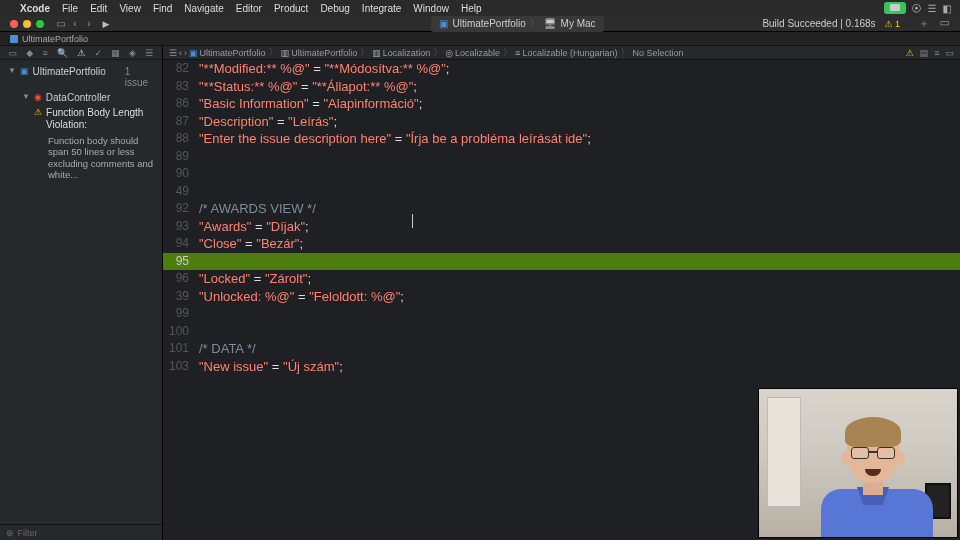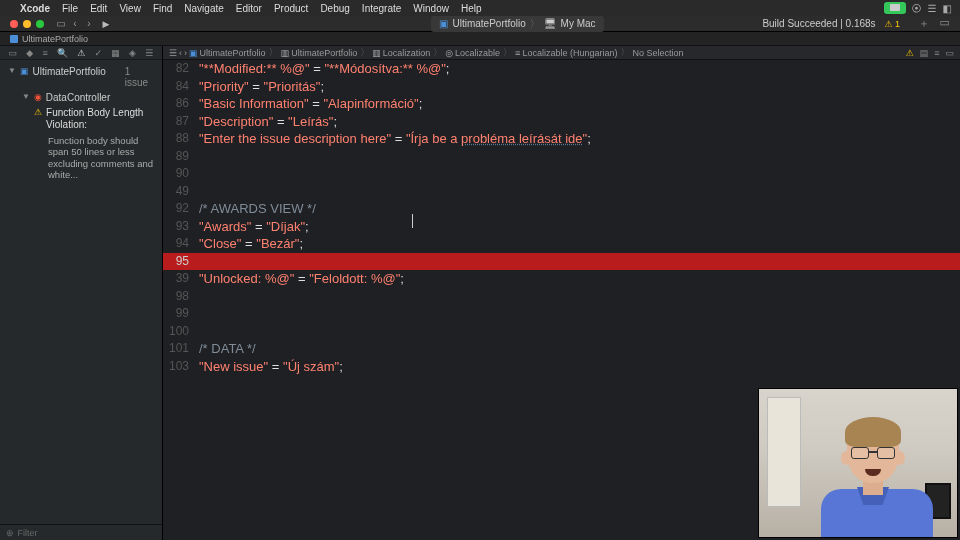--- a/index.html
+++ b/index.html
@@ -38,28 +38,28 @@
 .sidebar .violation-body { color: #aaa; font-size: 9.5px; line-height: 1.2; }
 .sidebar .filter { height: 16px; border-top: 1px solid #111; display: flex; align-items: center; padding: 0 6px; color: #666; font-size: 9px; gap: 4px; }
 .editor { flex: 1; display: flex; flex-direction: column; background: #1f2023; position: relative; }
 .jumpbar { height: 14px; background: #26282b; border-bottom: 1px solid #111; display: flex; align-items: center; font-size: 9px; color: #999; padding: 0 6px; gap: 2px; }
 .jumpbar .crumb { display: flex; align-items: center; gap: 2px; }
 .jumpbar .sep { color: #666; margin: 0 1px; }
 .jumpbar .ricons { margin-left: auto; display: flex; gap: 6px; color: #888; }
 .jumpbar .ywarn { color: #ffcc00; }
 .code { flex: 1; overflow: hidden; font-family: "SF Mono", Menlo, monospace; font-size: 13px; line-height: 17.5px; position: relative; }
 .line { display: flex; white-space: pre; height: 17.5px; }
-.line.hl { background: #b91c1c; justify-content: center; }
+.line.hl { background: #4d7c0f; justify-content: center; }
 .gutter { width: 36px; text-align: right; padding-right: 10px; color: #555; user-select: none; flex-shrink: 0; font-size: 12px; }
 .line.hl .gutter { color: #ccc; }
 .code-text { flex: 1; }
 .s { color: #ff8170; }
 .p { color: #dedede; }
 .c { color: #7f8c98; }
-.u { text-decoration: underline; text-decoration-style: dotted; text-decoration-color: #5a7a9a; }
+.u { text-decoration-style: dotted; text-decoration-color: #5a7a9a; }
 .cursor-caret { position: absolute; left: 249px; top: 154px; width: 1px; height: 14px; background: #ccc; }
 .cam-icon { width:10px; height:7px; background:#ccc; border-radius:1px; display:inline-block; position:relative; }
 .webcam { position: absolute; right: 2px; bottom: 2px; width: 200px; height: 150px; background: linear-gradient(180deg,#d8d4cc 0%,#cfcbc2 40%,#b8b0a5 100%); border: 1px solid #000; z-index: 50; overflow: hidden; }
 .webcam .door { position:absolute; left:8px; top:8px; width:34px; height:110px; background:#e8e4da; border:1px solid #bbb; }
 .webcam .frame { position:absolute; right:6px; bottom:18px; width:26px; height:36px; background:#222; border:2px solid #111; }
 .webcam .person { position:absolute; left:58px; bottom:-10px; width:120px; height:140px; }
 .webcam .head { position:absolute; top:14px; left:30px; width:52px; height:62px; background:#e3b89a; border-radius:40% 40% 46% 46%; }
 .webcam .hair { position:absolute; top:10px; left:28px; width:56px; height:30px; background:#a78452; border-radius:50% 50% 20% 20%; }
 .webcam .ear { position:absolute; top:44px; left:24px; width:10px; height:14px; background:#e3b89a; border-radius:50%; }
 .webcam .ear.r { left:78px; }
@@ -207,33 +207,33 @@
       <div class="ricons">
         <span class="ywarn">⚠︎</span>
         <span>▤</span>
         <span>≡</span>
         <span>▭</span>
       </div>
     </div>
     <div class="code" id="code">
       <div class="cursor-caret"></div>
     <div class="line"><span class="gutter">82</span><span class="code-text"><span class="s">"**Modified:** %@"</span><span class="p"> = </span><span class="s">"**Módosítva:** %@"</span><span class="p">;</span></span></div>
-        <div class="line"><span class="gutter">84</span><span class="code-text"><span class="s">"Priority"</span><span class="p"> = </span><span class="s">"Prioritás"</span><span class="p">;</span></span></div>
+        <div class="line"><span class="gutter">83</span><span class="code-text"><span class="s">"**Status:** %@"</span><span class="p"> = </span><span class="s">"**Állapot:** %@"</span><span class="p">;</span></span></div>
         <div class="line"><span class="gutter">86</span><span class="code-text"><span class="s">"Basic Information"</span><span class="p"> = </span><span class="s">"Alapinformáció"</span><span class="p">;</span></span></div>
         <div class="line"><span class="gutter">87</span><span class="code-text"><span class="s">"Description"</span><span class="p"> = </span><span class="s">"Leírás"</span><span class="p">;</span></span></div>
         <div class="line"><span class="gutter">88</span><span class="code-text"><span class="s">"Enter the issue description here"</span><span class="p"> = </span><span class="s">"Írja be a <span class="u">probléma leírását ide</span>"</span><span class="p">;</span></span></div>
         <div class="line"><span class="gutter">89</span><span class="code-text"></span></div>
         <div class="line"><span class="gutter">90</span><span class="code-text"></span></div>
         <div class="line"><span class="gutter">49</span><span class="code-text"></span></div>
         <div class="line"><span class="gutter">92</span><span class="code-text"><span class="c">/* AWARDS VIEW */</span></span></div>
         <div class="line"><span class="gutter">93</span><span class="code-text"><span class="s">"Awards"</span><span class="p"> = </span><span class="s">"Díjak"</span><span class="p">;</span></span></div>
         <div class="line"><span class="gutter">94</span><span class="code-text"><span class="s">"Close"</span><span class="p"> = </span><span class="s">"Bezár"</span><span class="p">;</span></span></div>
         <div class="line hl"><span class="gutter">95</span><span class="code-text"></span></div>
+        <div class="line"><span class="gutter">96</span><span class="code-text"><span class="s">"Locked"</span><span class="p"> = </span><span class="s">"Zárolt"</span><span class="p">;</span></span></div>
         <div class="line"><span class="gutter">39</span><span class="code-text"><span class="s">"Unlocked: %@"</span><span class="p"> = </span><span class="s">"Feloldott: %@"</span><span class="p">;</span></span></div>
-        <div class="line"><span class="gutter">98</span><span class="code-text"></span></div>
         <div class="line"><span class="gutter">99</span><span class="code-text"></span></div>
         <div class="line"><span class="gutter">100</span><span class="code-text"></span></div>
         <div class="line"><span class="gutter">101</span><span class="code-text"><span class="c">/* DATA */</span></span></div>
         <div class="line"><span class="gutter">103</span><span class="code-text"><span class="s">"New issue"</span><span class="p"> = </span><span class="s">"Új szám"</span><span class="p">;</span></span></div>
       </div>
   </div>
 </div>
 
 <div class="webcam">
   <div class="door"></div>

